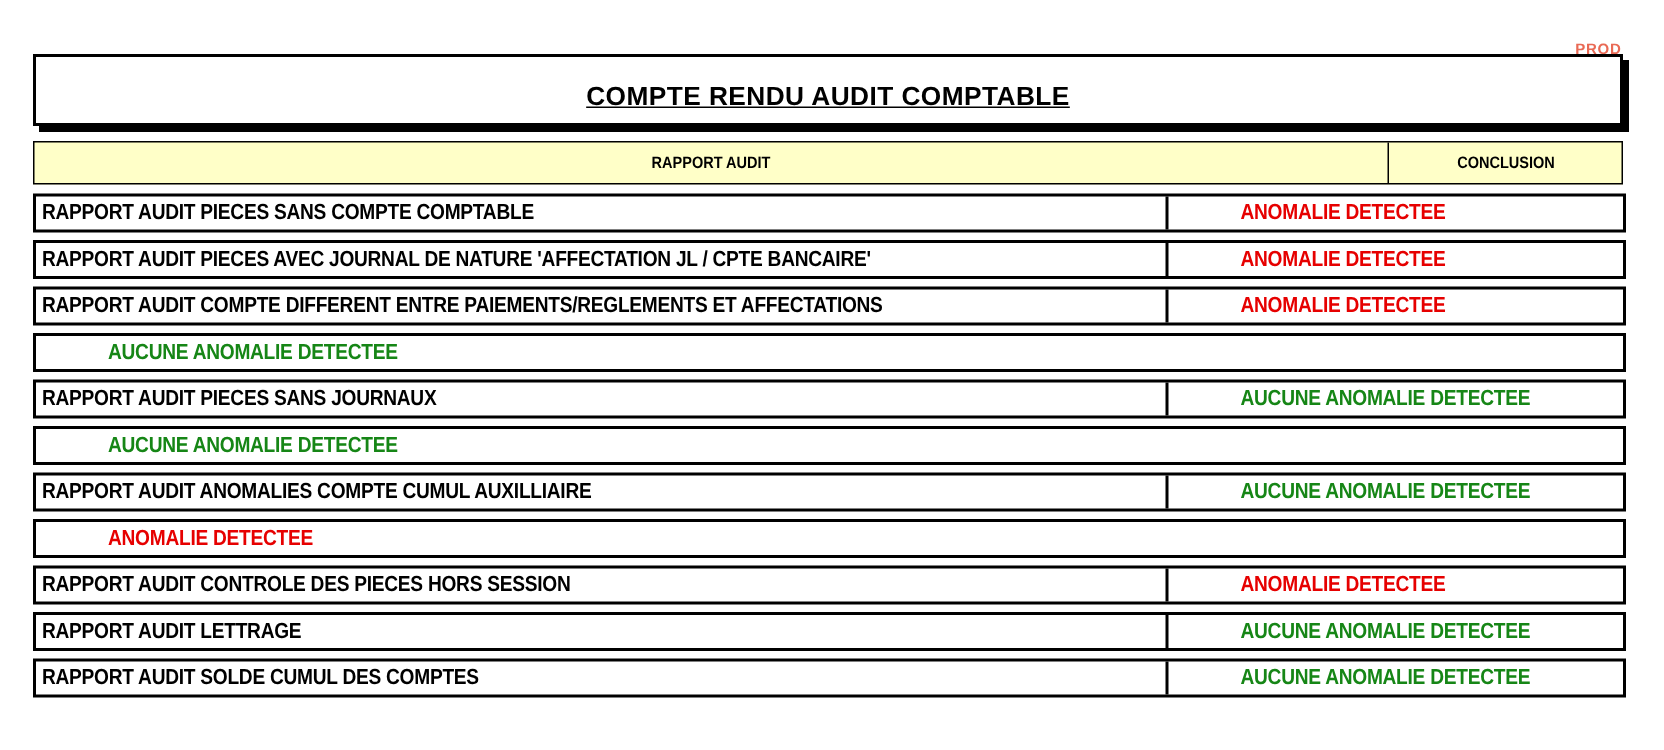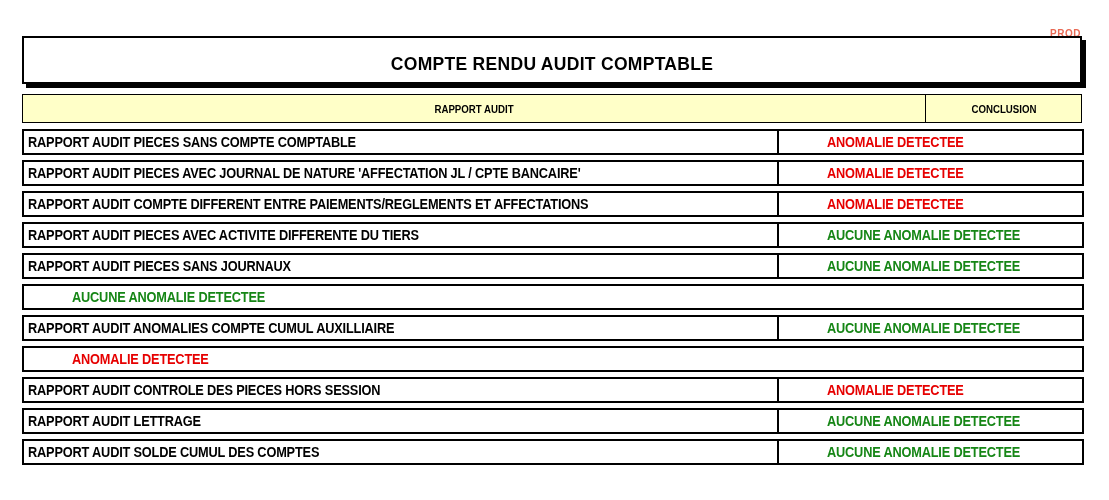--- a/index.html
+++ b/index.html
@@ -20,20 +20,21 @@
   .title-box {
     position: absolute; left: 22px; top: 36px;
     width: 1060px; height: 48px;
     border: 2px solid #000;
     background: #fff;
     box-shadow: 4px 4px 0 #000;
     display: flex; align-items: center; justify-content: center;
   }
   .page-title {
     font-size: 17.5px; font-weight: bold;
+    text-decoration: underline;
     letter-spacing: 0.3px;
     color: #000;
     padding-top: 8px;
   }
   .table-header {
     position: absolute; left: 22px; top: 94px;
     width: 1060px; height: 29px;
     border: 1px solid #000;
     background: var(--header-bg, #ffffc8);
     display: flex;
@@ -117,23 +118,20 @@
   <div class="data-row">
     <div class="cell report">
       <span class="condensed report-text">RAPPORT AUDIT COMPTE DIFFERENT ENTRE PAIEMENTS/REGLEMENTS ET AFFECTATIONS</span>
     </div>
     <div class="cell conclusion">
       <span class="condensed conclusion-text anomaly">ANOMALIE DETECTEE</span>
     </div>
   </div>
 
   <div class="data-row">
-    <div class="cell report">
-      <span class="condensed report-text">RAPPORT AUDIT PIECES AVEC ACTIVITE DIFFERENTE DU TIERS</span>
-    </div>
     <div class="cell conclusion">
       <span class="condensed conclusion-text ok">AUCUNE ANOMALIE DETECTEE</span>
     </div>
   </div>
 
   <div class="data-row">
     <div class="cell report">
       <span class="condensed report-text">RAPPORT AUDIT PIECES SANS JOURNAUX</span>
     </div>
     <div class="cell conclusion">

